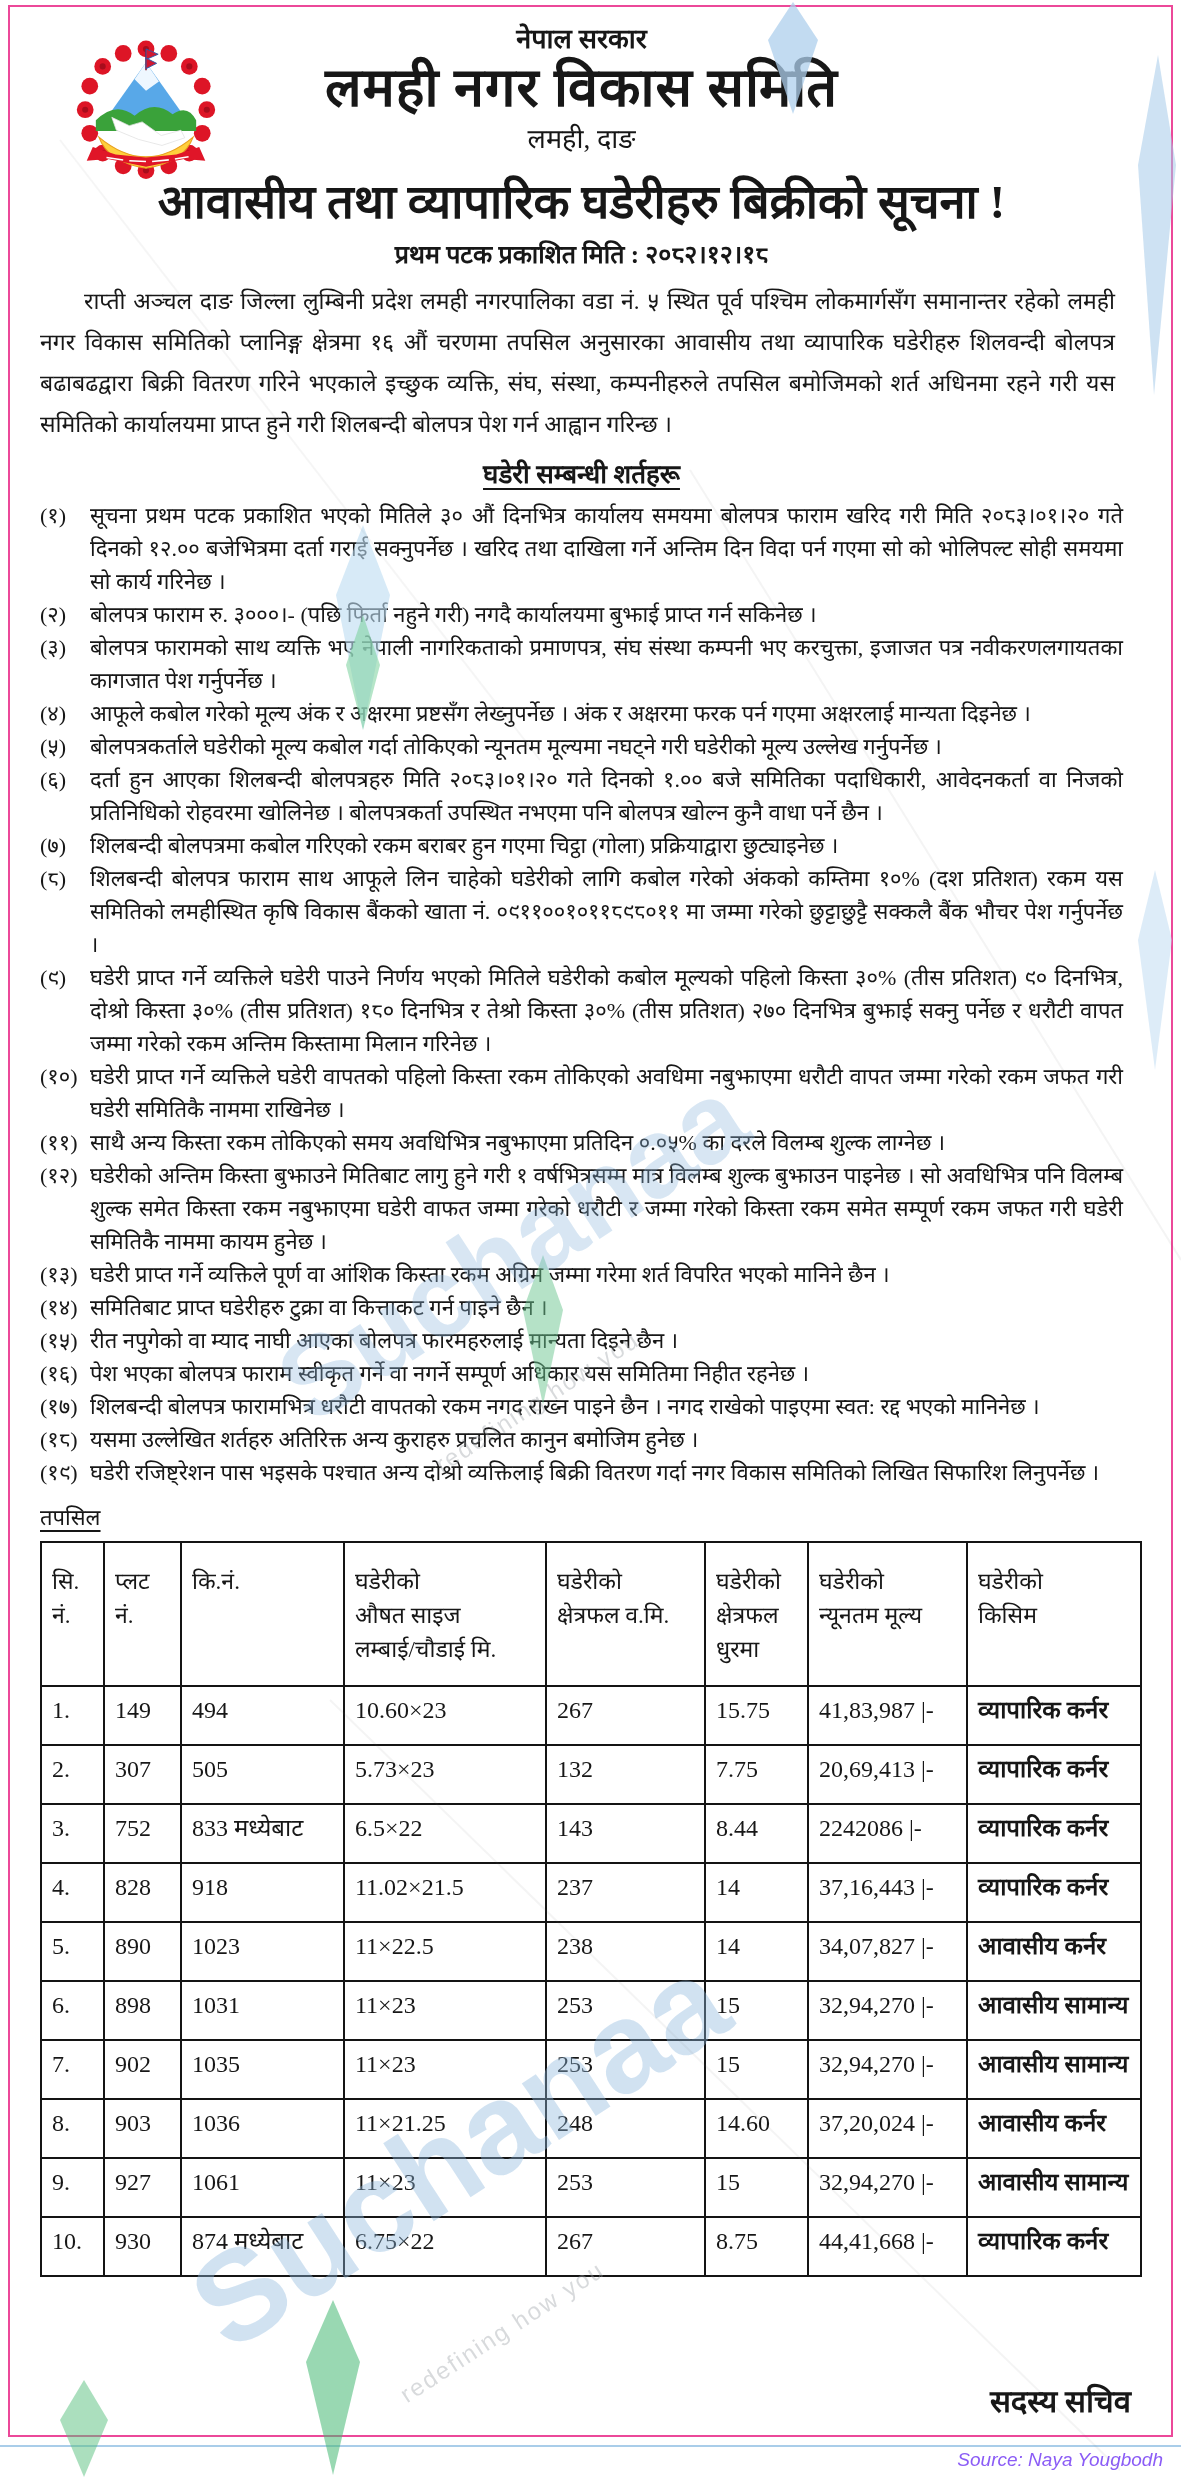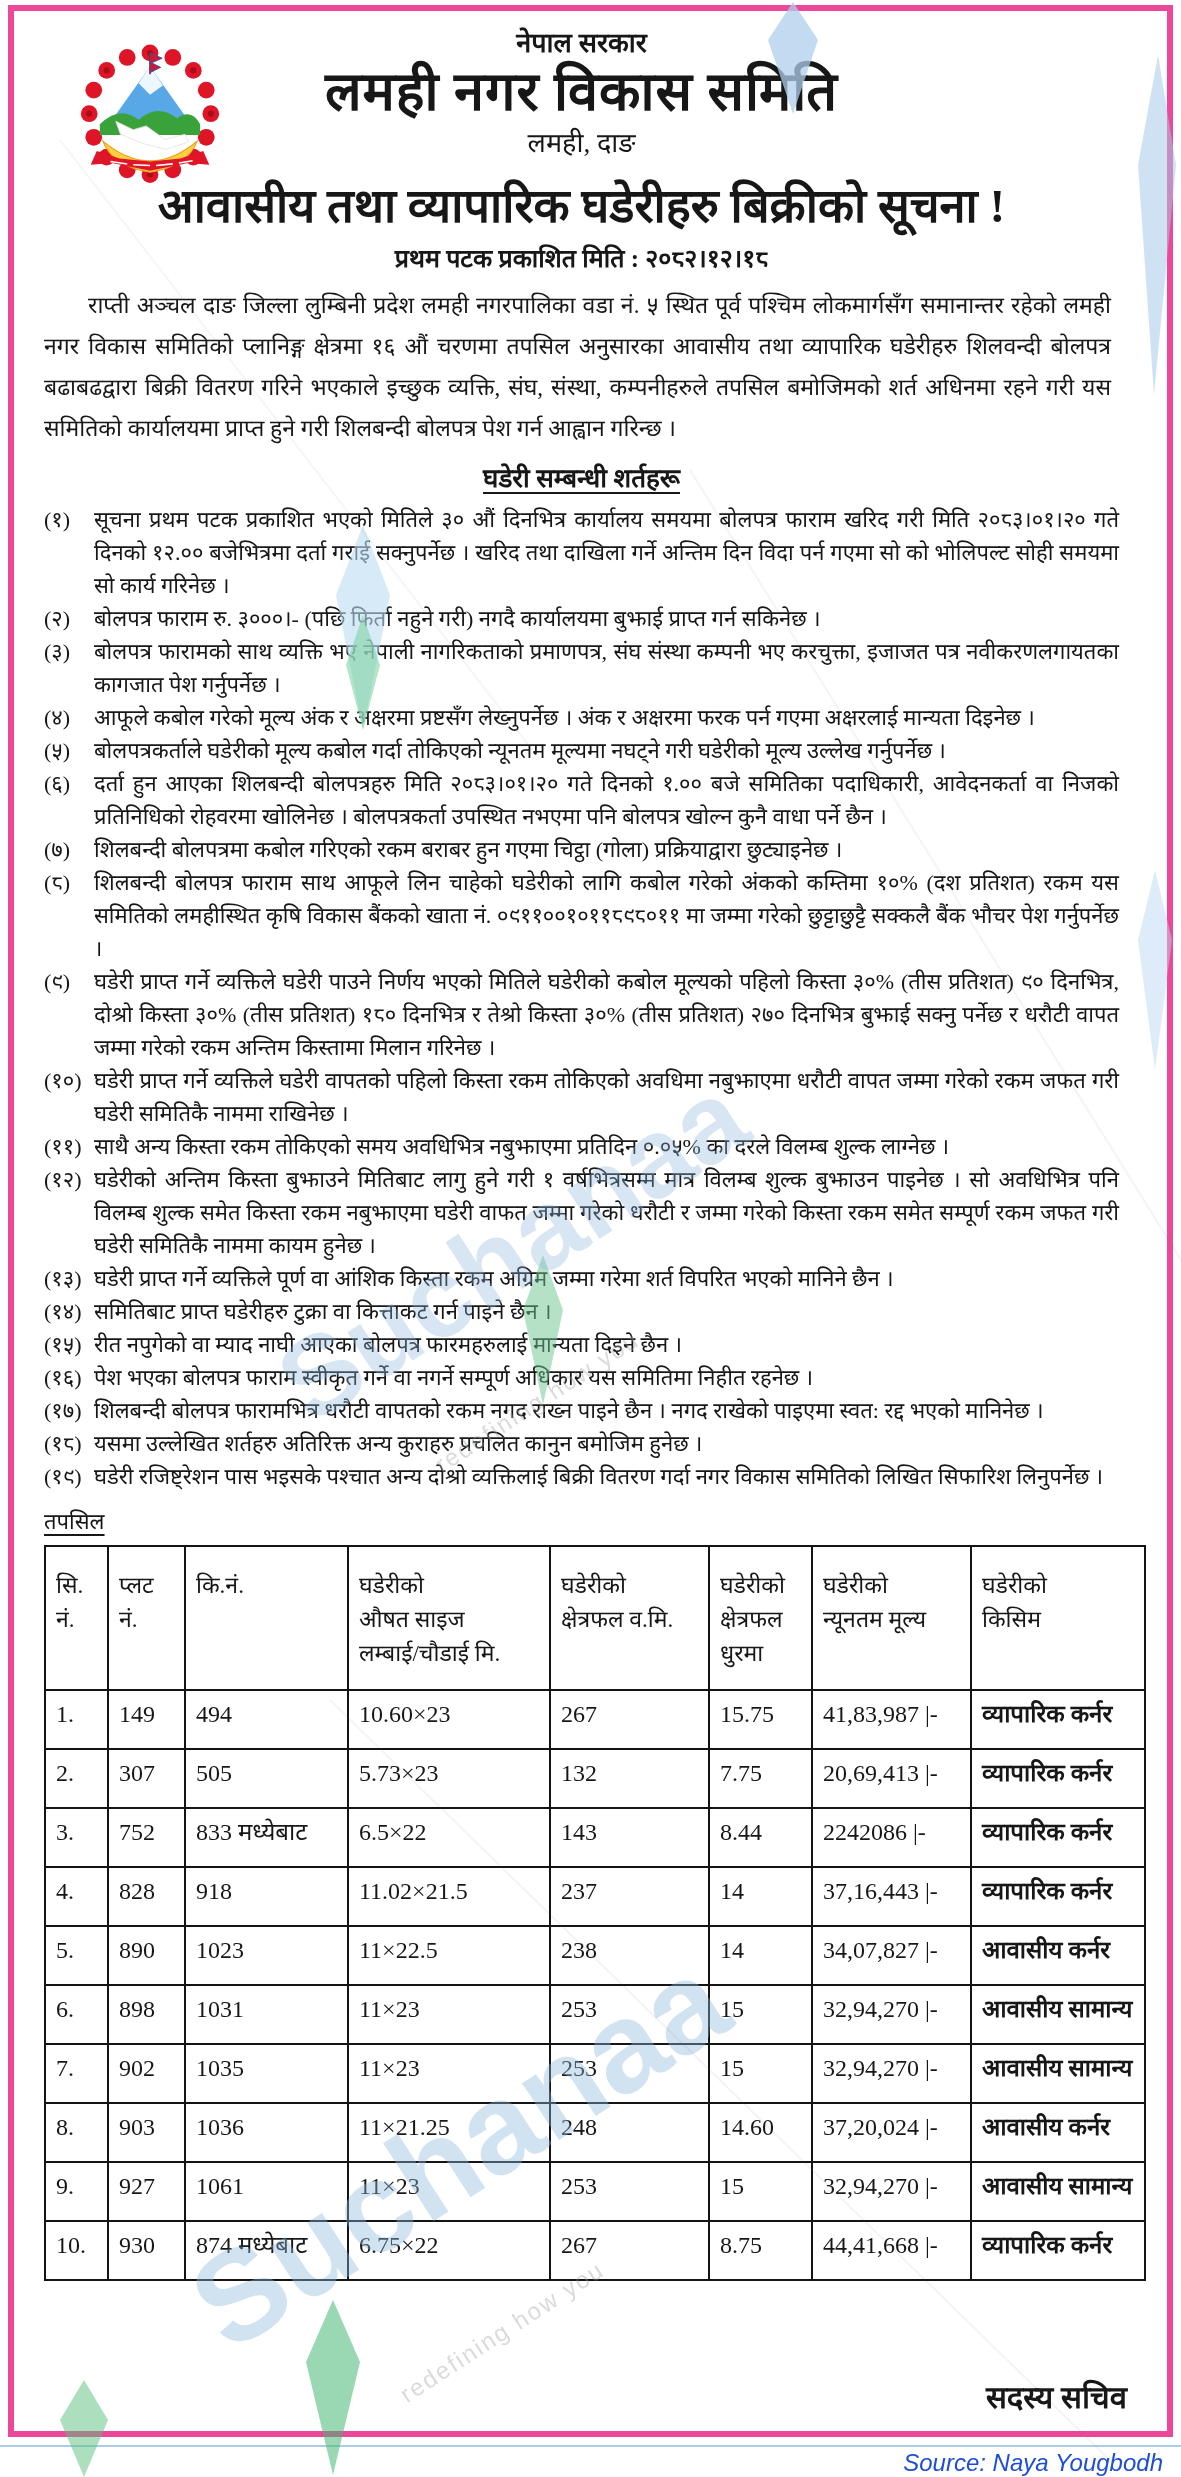--- a/index.html
+++ b/index.html
@@ -1,20 +1,20 @@
 <!DOCTYPE html>
 <html lang="ne"><head>
 <meta charset="utf-8">
 <style>
   html,body{margin:0;padding:0;background:#e9e9e9;}
   .page{position:relative;width:1181px;height:2477px;background:#ffffff;overflow:hidden;
         font-family:"Liberation Serif",serif;color:#171717;}
   
   .doc{position:absolute;left:8px;top:5px;width:1165px;height:2432px;box-sizing:border-box;
-       border:6px solid #ec4899;padding:10px 48px 0 30px;overflow:hidden;}
+       border:2px solid #ec4899;padding:10px 48px 0 30px;overflow:hidden;}
   
   .wm{position:absolute;inset:0;pointer-events:none;z-index:3;}
   .wm-text{position:absolute;font-family:"Liberation Sans",sans-serif;font-weight:bold;
            color:#8fb9de;opacity:.34;white-space:nowrap;}
   .wm-tag{position:absolute;font-family:"Liberation Sans",sans-serif;color:#9aa0a6;opacity:.38;
           white-space:nowrap;letter-spacing:2px;}
   .content{position:relative;z-index:2;}
   
   .emblem{position:absolute;left:30px;top:12px;width:152px;height:158px;}
   .hdr{text-align:center;}
@@ -40,21 +40,21 @@
   table.sched th{font-size:23px;font-weight:normal;text-align:left;padding:22px 6px 6px 10px;
                  white-space:pre-line;line-height:34px;height:144px;}
   table.sched td{height:59px;padding:8px 4px 4px 10px;font-size:24px;line-height:30px;}
   td.type{font-size:22px;font-weight:bold;padding-top:14px;}
   .c1{width:63px}.c2{width:77px}.c3{width:163px}.c4{width:202px}
   .c5{width:159px}.c6{width:103px}.c7{width:159px}.c8{width:174px}
   
   .sig{position:absolute;right:40px;bottom:14px;font-size:31px;font-weight:bold;z-index:2;}
   .bottom-rule{position:absolute;left:0;right:0;top:2445px;border-top:2px solid #a9cde9;}
   .source{position:absolute;right:18px;top:2449px;font-family:"Liberation Sans",sans-serif;
-          font-style:italic;font-size:24px;color:#1d4ed8;}
+          font-style:italic;font-size:19px;color:#8b5cf6;}
   .shape{position:absolute;pointer-events:none;}
 </style>
 </head>
 <body>
 
 <div class="page">
 
   <div class="wm">
     <svg class="shape" style="left:768px;top:2px;" width="50" height="112" viewBox="0 0 50 112">
       <polygon points="25,0 50,38 25,112 0,38" fill="#aecfec" opacity="0.75"></polygon>

